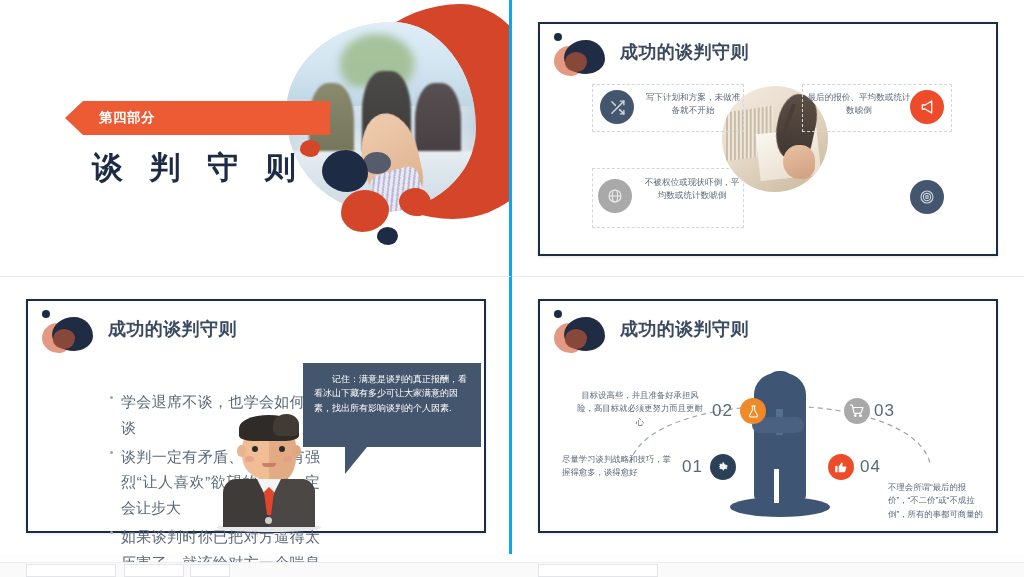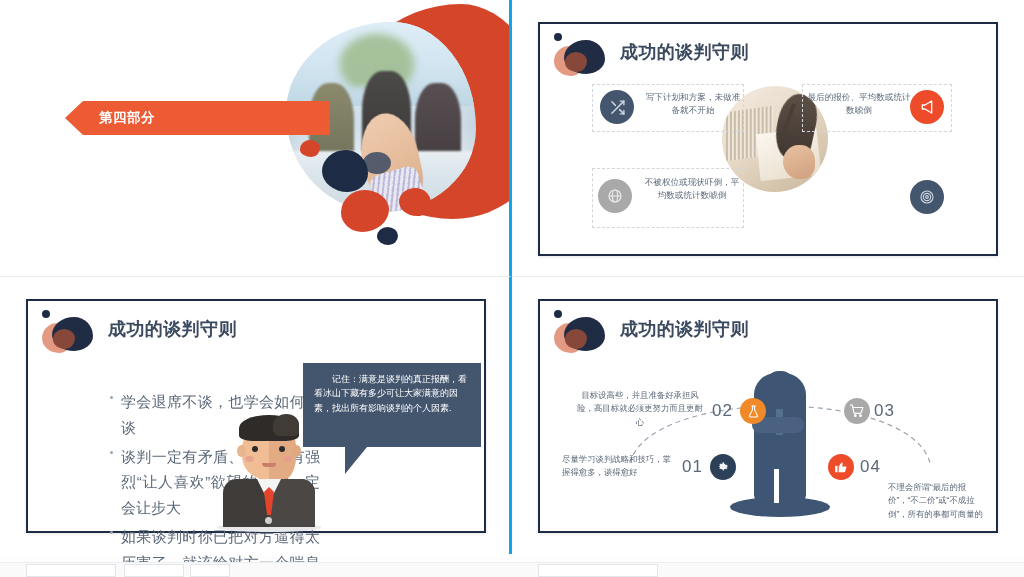--- a/index.html
+++ b/index.html
@@ -207,20 +207,21 @@
       </div>
       <div class="blob b6"></div>
       <div class="blob b1"></div>
       <div class="blob b2"></div>
       <div class="blob b3"></div>
       <div class="blob b4"></div>
       <div class="blob b5"></div>
       <div class="banner">
         <span>第四部分</span>
       </div>
+      <div class="maintitle">谈 判 守 则</div>
     </div>
   </div>
 
   <div class="cell r1">
     <div class="frame">
       <div class="logo">
         <div class="dot"></div>
           <div class="salmon"></div>
           <div class="navy"></div>
           <div class="brown"></div>

